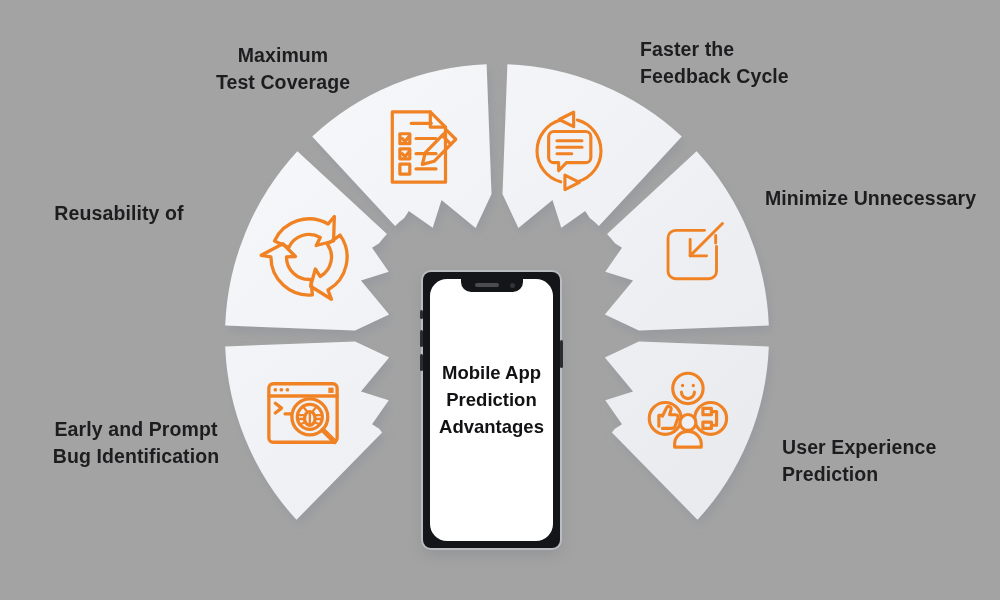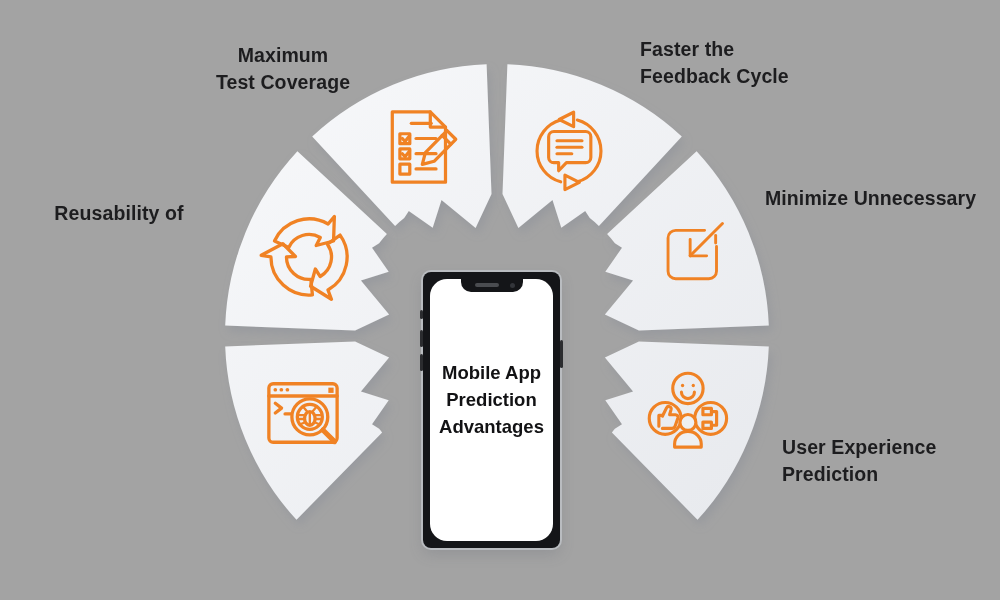--- a/index.html
+++ b/index.html
@@ -164,20 +164,24 @@
   </div>
 
   <div class="label lbl-right" style="left:13px;top:200px;width:212px;text-align:center;">
     <span>Reusability of</span>
   </div>
 
   <div class="label" style="left:765px;top:185px;width:235px;">
     <span>Minimize Unnecessary</span>
   </div>
 
+  <div class="label lbl-center" style="left:16px;top:416px;width:240px;">
+    <span>Early and Prompt</span>
+    <span>Bug Identification</span>
+  </div>
 
   <div class="label" style="left:782px;top:434px;width:210px;">
     <span>User Experience</span>
     <span>Prediction</span>
   </div>
 
   <div class="phone">
     <div class="sbtn l1"></div>
     <div class="sbtn l2"></div>
     <div class="sbtn l3"></div>

